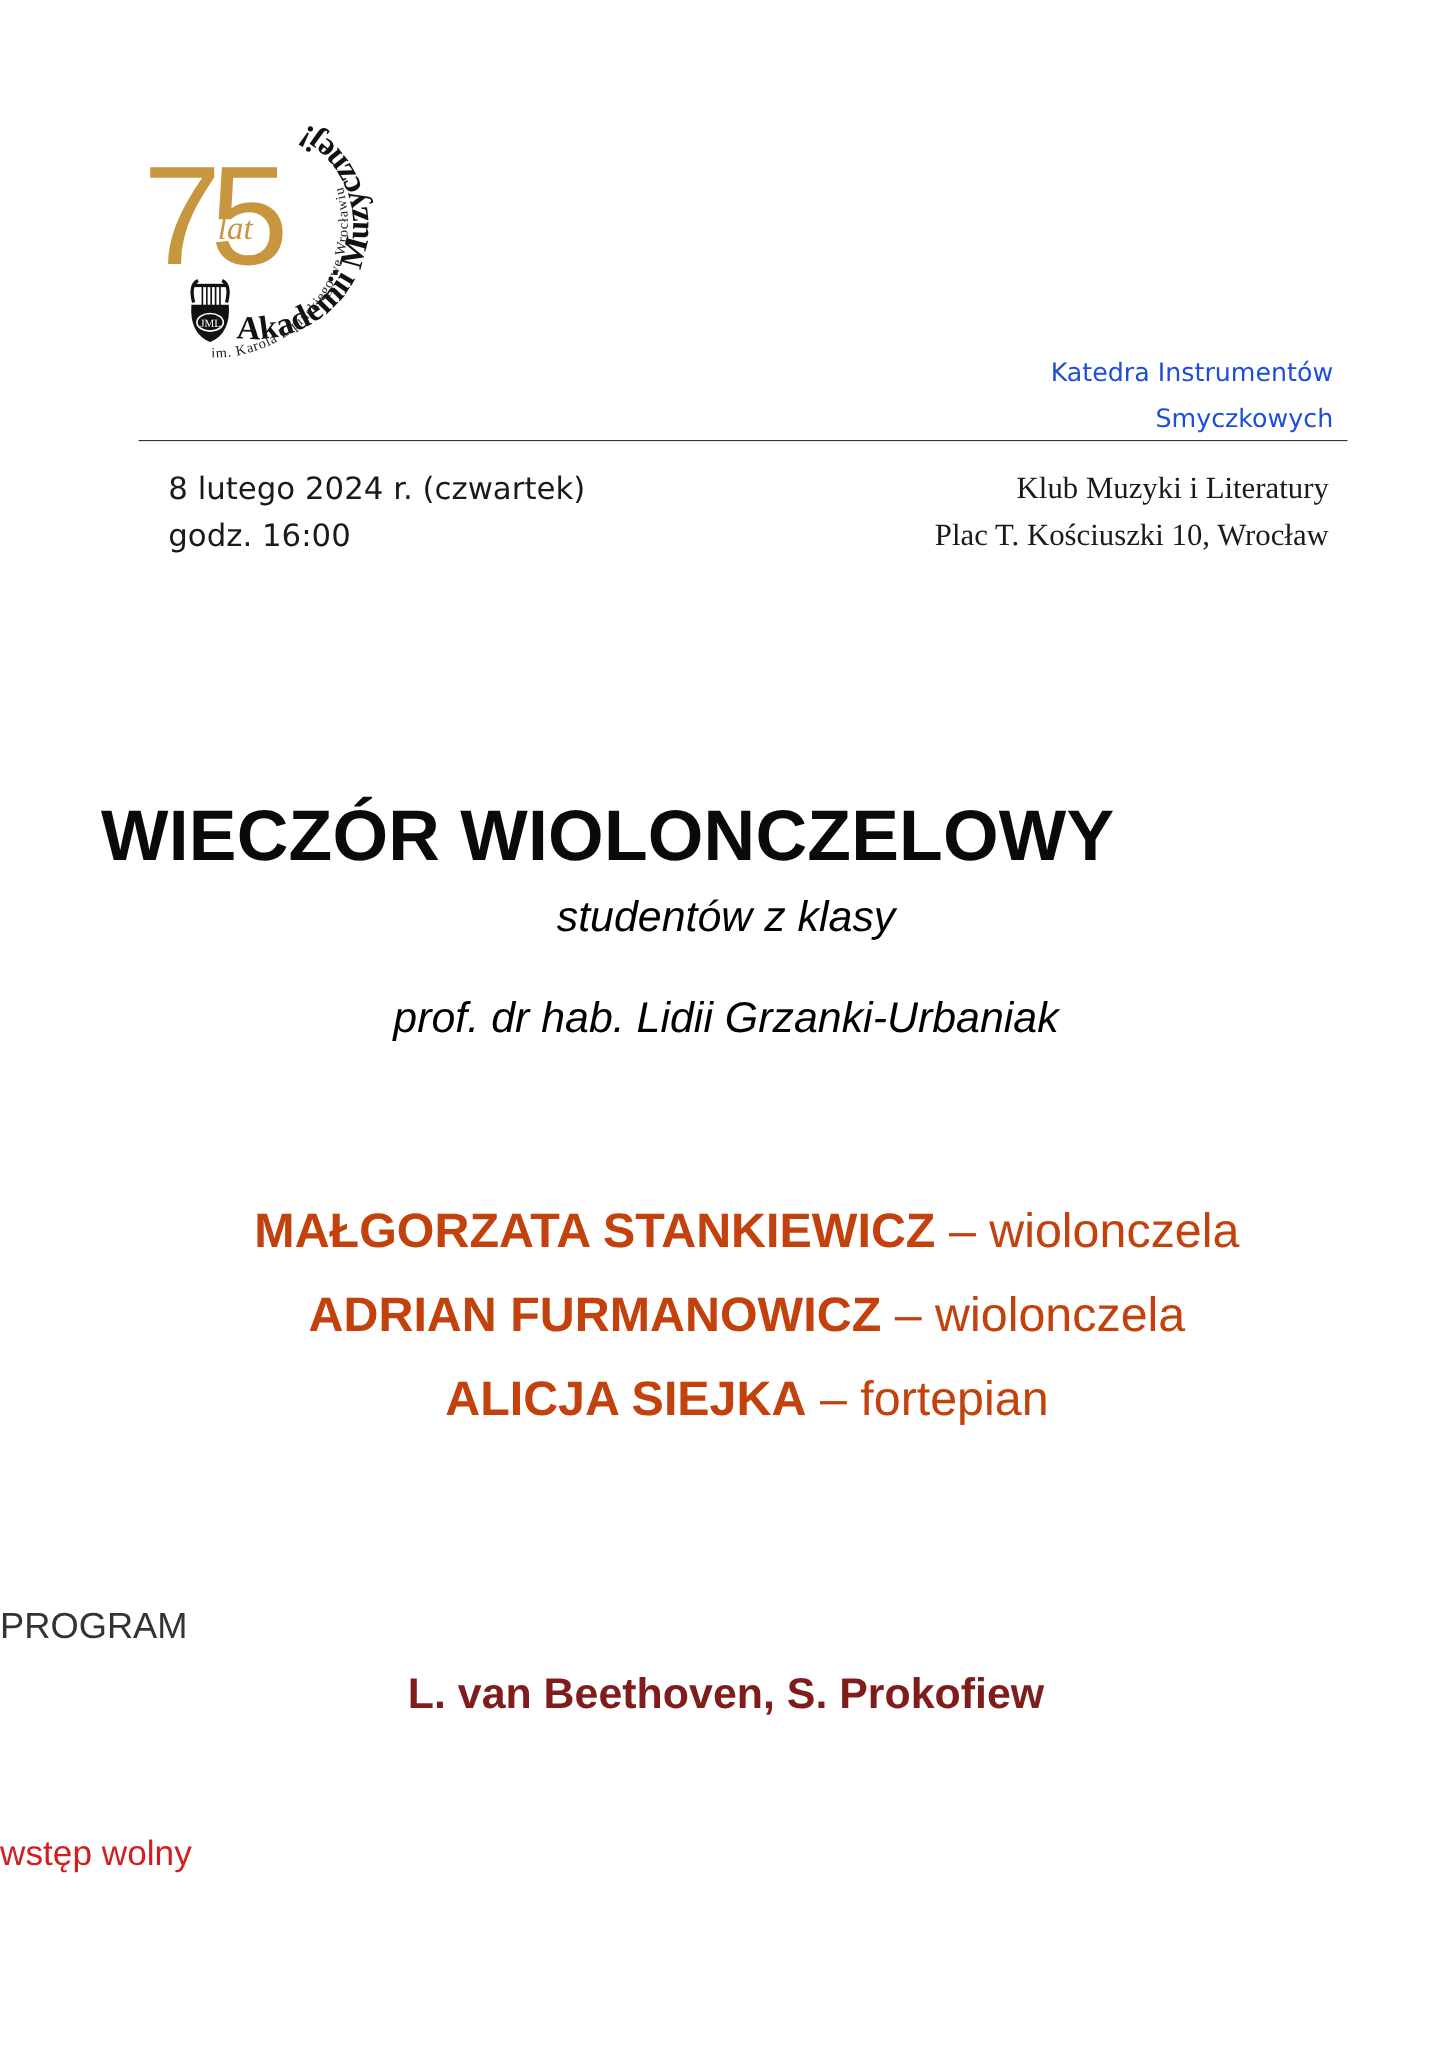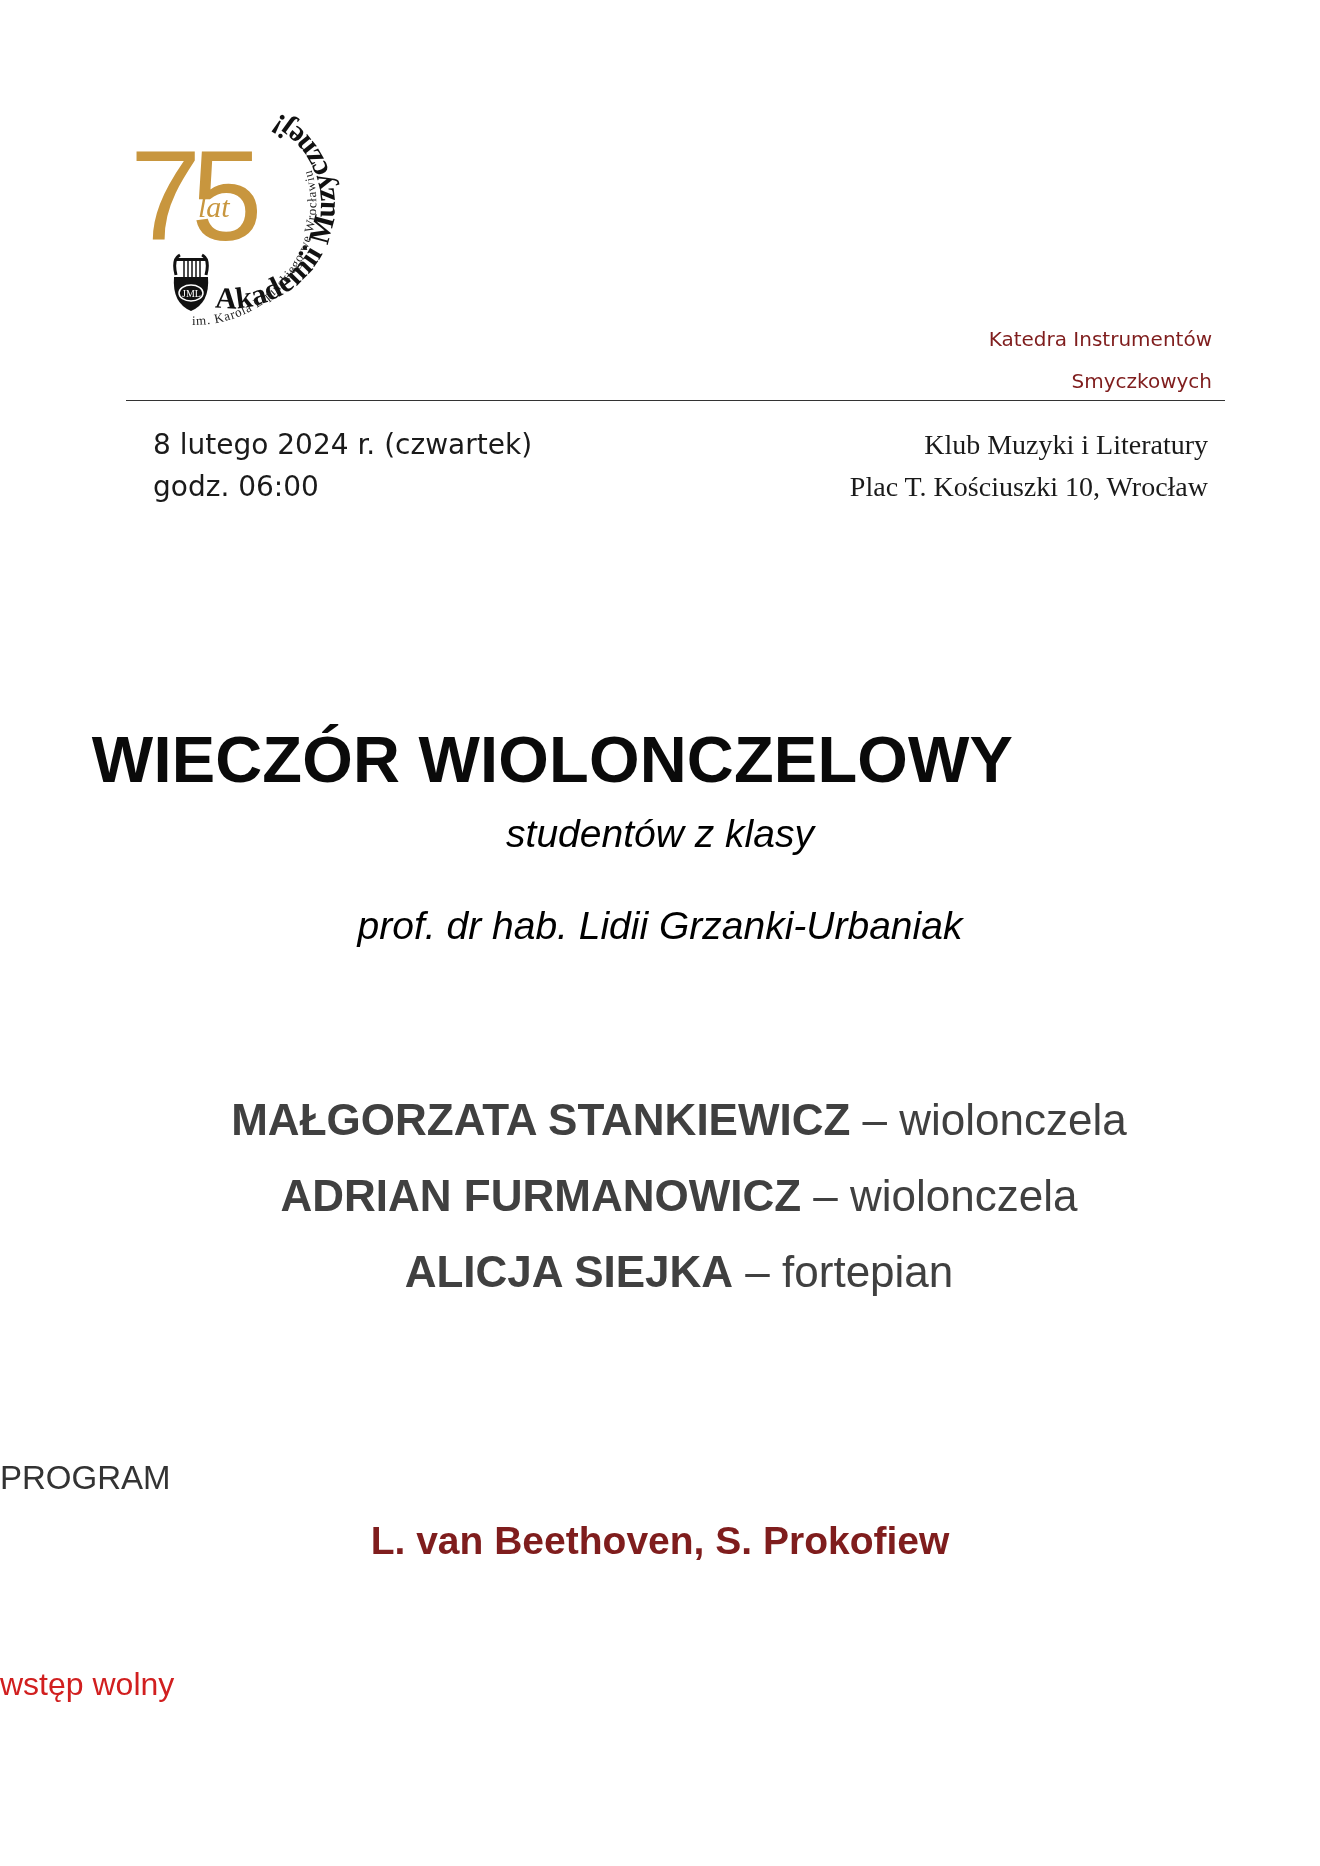--- a/index.html
+++ b/index.html
@@ -7,38 +7,38 @@
   .page { position: absolute; left: 0; top: 0; width: 1320px; height: 1866px; background: #fff; }
 
   .sans { font-family: "Liberation Sans", sans-serif; }
   .calibri { font-family: "DejaVu Sans", sans-serif; }
 
   
   .logo { position: absolute; left: 120px; top: 85px; width: 250px; height: 240px; }
 
   
   .dept { position: absolute; right: 108px; top: 318px; text-align: right;
-          font-size: 20px; line-height: 42px; color: #7f1d1d; }
+          font-size: 23px; line-height: 42px; color: #1d4ed8; }
   .rule { position: absolute; left: 126px; top: 400px; width: 1099px; height: 0;
           border-top: 1.6px solid #333; }
 
   .date { position: absolute; left: 153px; top: 424px; font-size: 28px; line-height: 42px; color: #1a1a1a; }
   .venue { position: absolute; right: 112px; top: 424px; text-align: right; font-size: 28px; line-height: 42px; color: #1a1a1a; font-family: Liberation Serif, serif; }
 
   
   .title { position: absolute; left: 0; width: 1105px; top: 722px; text-align: center;
            font-size: 65px; font-weight: bold; line-height: 76px; color: #0a0a0a; letter-spacing: 0.2px; }
   .subtitle { position: absolute; left: 0; width: 1320px; text-align: center;
               font-size: 39px; font-style: italic; line-height: 52px; color: #000000; }
   .sub1 { top: 808px; }
   .sub2 { top: 900px; }
 
   
   .performers { position: absolute; left: 38px; width: 1282px; top: 1082px; text-align: center; }
-  .performer { font-size: 44px; line-height: 76px; color: #404040; white-space: nowrap; }
+  .performer { font-size: 44px; line-height: 76px; color: #c2410c; white-space: nowrap; }
   .performer .name { font-weight: bold; }
 
   
   .program-label { position: absolute; left: 0; width: 1320px; top: 1458px; 
                    font-size: 33px; line-height: 40px; color: #333; }
   .composers { position: absolute; left: 0; width: 1320px; top: 1518px; text-align: center;
                font-size: 39px; font-weight: bold; line-height: 46px; color: #7f1d1d; }
   .admission { position: absolute; left: 0; width: 1320px; top: 1664px; 
                font-size: 32px; line-height: 40px; }
 </style>
@@ -83,21 +83,21 @@
 
   <div class="dept calibri">
     <div>Katedra Instrumentów</div>
     <div>Smyczkowych</div>
   </div>
 
   <div class="rule"></div>
 
   <div class="date calibri">
     <div>8 lutego 2024 r. (czwartek)</div>
-    <div>godz. 06:00</div>
+    <div>godz. 16:00</div>
   </div>
 
   <div class="venue calibri">
     <div>Klub Muzyki i Literatury</div>
     <div>Plac T. Kościuszki 10, Wrocław</div>
   </div>
 
   <div class="title sans">WIECZÓR WIOLONCZELOWY</div>
   <div class="subtitle sub1 sans">studentów z klasy</div>
   <div class="subtitle sub2 sans">prof. dr hab. Lidii Grzanki-Urbaniak</div>

